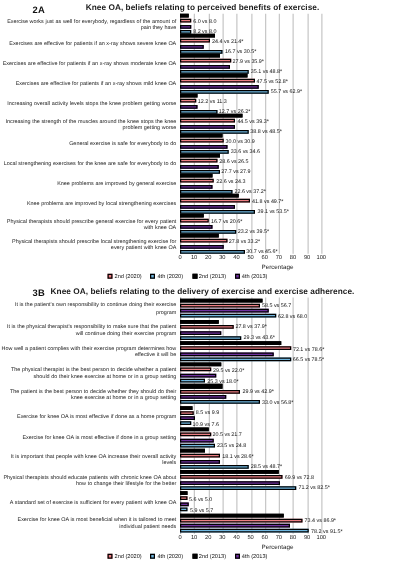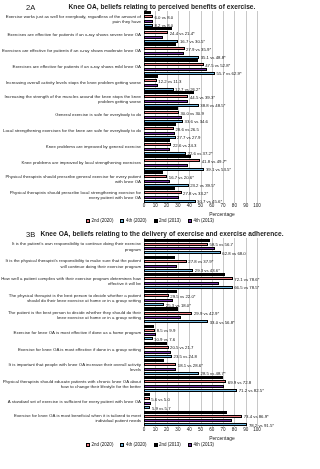--- a/index.html
+++ b/index.html
@@ -7,21 +7,21 @@
     margin: 0; padding: 0;
     width: 300px; height: 469px;
     background: #ffffff;
     font-family: "Liberation Sans", sans-serif;
     overflow: hidden;
   }
   .page { position: relative; width: 300px; height: 469px; background:#fff; }
 
   .panel { position: relative; width: 300px; }
   .panel-tag {
-    position: absolute; left: 26px; font-weight: normal;
+    position: absolute; left: 26px; font-weight: bold;
     font-size: 7.5px; color: #111; letter-spacing: .2px;
   }
   .panel-title {
     text-align: center; font-weight: bold; font-size: 6.6px;
     color: #1a1a1a; letter-spacing: .05px; line-height: 9px;
     padding-left: 24px;
   }
 
   .plot { position: relative; }
   .plot-inner { position: relative; display: flex; }

